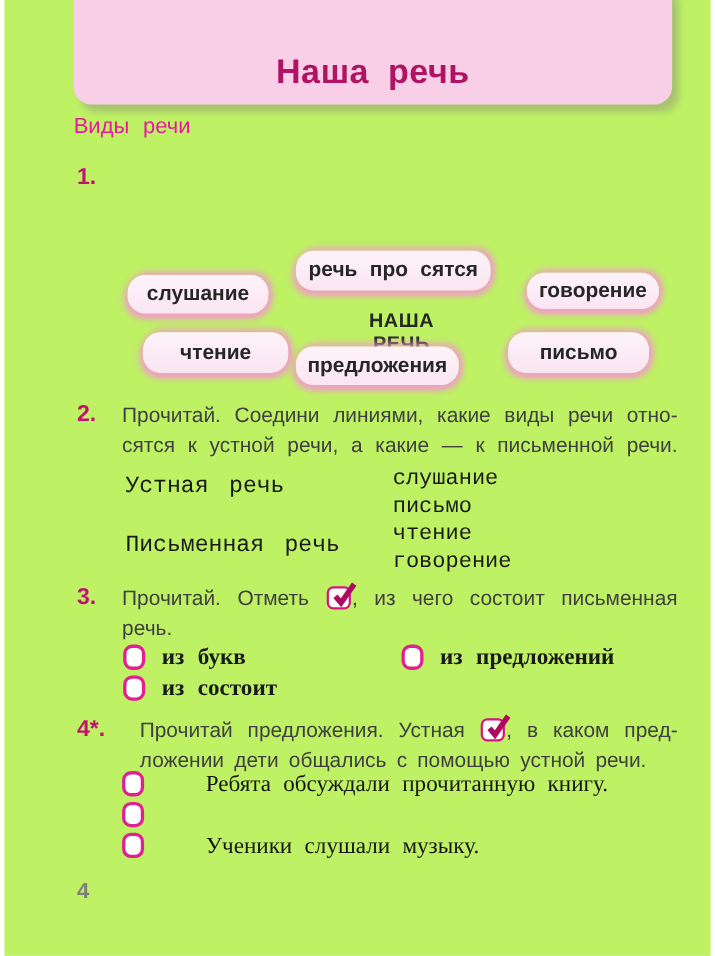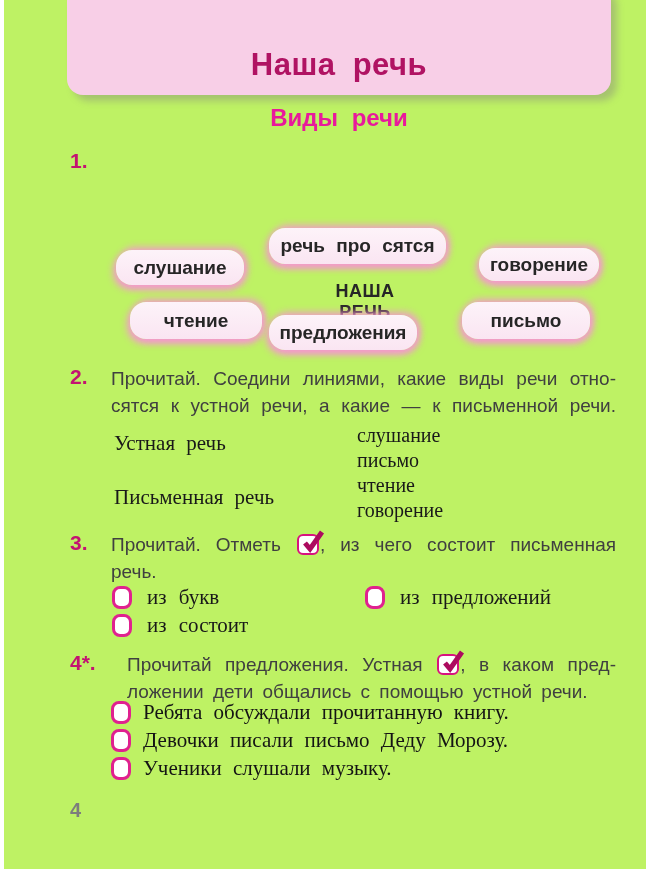--- a/index.html
+++ b/index.html
@@ -17,21 +17,21 @@
     border-radius:14px 14px 16px 16px;
     box-shadow:6px 6px 7px rgba(130,125,128,0.40);
     display:flex; align-items:flex-end; justify-content:center;
   }
   .band-title {
     font-size:31px; font-weight:bold; color:#b01363;
     padding-bottom:12px; word-spacing:8px; letter-spacing:0.5px;
   }
   .subtitle {
     position:absolute; left:63px; top:104px; width:544px;
-    text-align:center; font-size:24px; font-weight:bold; color:#e8199c;
+    font-size:20px; font-weight:normal; color:#e8199c;
     word-spacing:7px;
   }
 
   
   .ex-num {
     position:absolute; left:66px; width:58px;
     font-size:21px; font-weight:bold; color:#c31372;
   }
   .ex-body { position:absolute; left:107px; width:505px; }
   .ln {
@@ -58,21 +58,21 @@
   .pill-bottom-center{ left:158px; top:87px; width:148px; height:35px; }
   .pill-right-bottom { left:351px; top:74px; width:128px; height:37px; }
   .scheme-center {
     position:absolute; left:193px; top:53px; width:122px;
     text-align:center; font-size:18px; font-weight:bold; color:#262626;
     word-spacing:6px; letter-spacing:0.5px;
   }
 
   
   .match { position:absolute; left:107px; top:420px; width:505px; height:100px;
-           font-family:Liberation Serif, serif; color:#191919; }
+           font-family:Liberation Mono, monospace; color:#191919; }
   .match-left { position:absolute; left:3px; font-size:21px; word-spacing:6px; }
   .match-left-1 { top:11px; } .match-left-2 { top:65px; }
   .match-right { position:absolute; left:246px; font-size:20px; line-height:25px; top:3px; }
   .match-right div { height:25px; }
 
   
   .cb {
     display:inline-block; width:20px; height:23px; flex:0 0 20px;
     border:3px solid #e0218f; border-radius:8px; background:#ffffff;
   }
@@ -81,29 +81,29 @@
     border:2.5px solid #d8127f; border-radius:6px; background:#ffffff;
     vertical-align:-4px; margin:0 1px;
   }
   .cb-checked svg { position:absolute; left:0; top:-7px; overflow:visible; }
 
   
   .opts {
     position:absolute; left:108px; top:585px; width:504px;
     display:grid; grid-template-columns:253px auto; row-gap:4px;
   }
-  .opt { display:flex; align-items:center; height:24px; }
+  .opt { display:flex; align-items:center; height:24px;font-weight:bold; }
   .opt-label {
     margin-left:15px; font-family:"Liberation Serif", serif;
     font-size:21px; color:#191919; word-spacing:7px;
   }
 
   
   .sentences { position:absolute; left:107px; top:700px; width:505px; }
-  .sentence { display:flex; align-items:center; height:24px; margin-bottom:4px; }
+  .sentence { display:flex; align-items:center; height:24px; margin-bottom:4px;gap:44px; }
   .sentence-label {
     margin-left:12px; font-family:"Liberation Serif", serif;
     font-size:21px; color:#141414; word-spacing:6px;
   }
 
   
   .page-num {
     position:absolute; left:66px; top:799px;
     font-size:20px; font-weight:bold; color:#7d7d7d;
   }
@@ -181,21 +181,20 @@
             </svg></span><span>,</span></span> <span>в каком пред-</span></div>
     <div class="ln-last">ложении дети общались с помощью устной речи.</div>
   </div>
   <div class="sentences">
     <div class="sentence">
       <span class="cb"></span>
       <span class="sentence-label">Ребята обсуждали прочитанную книгу.</span>
     </div>
     <div class="sentence">
       <span class="cb"></span>
-      <span class="sentence-label">Девочки писали письмо Деду Морозу.</span>
     </div>
     <div class="sentence">
       <span class="cb"></span>
       <span class="sentence-label">Ученики слушали музыку.</span>
     </div>
   </div>
 
   <div class="page-num">4</div>
 
 </div>

